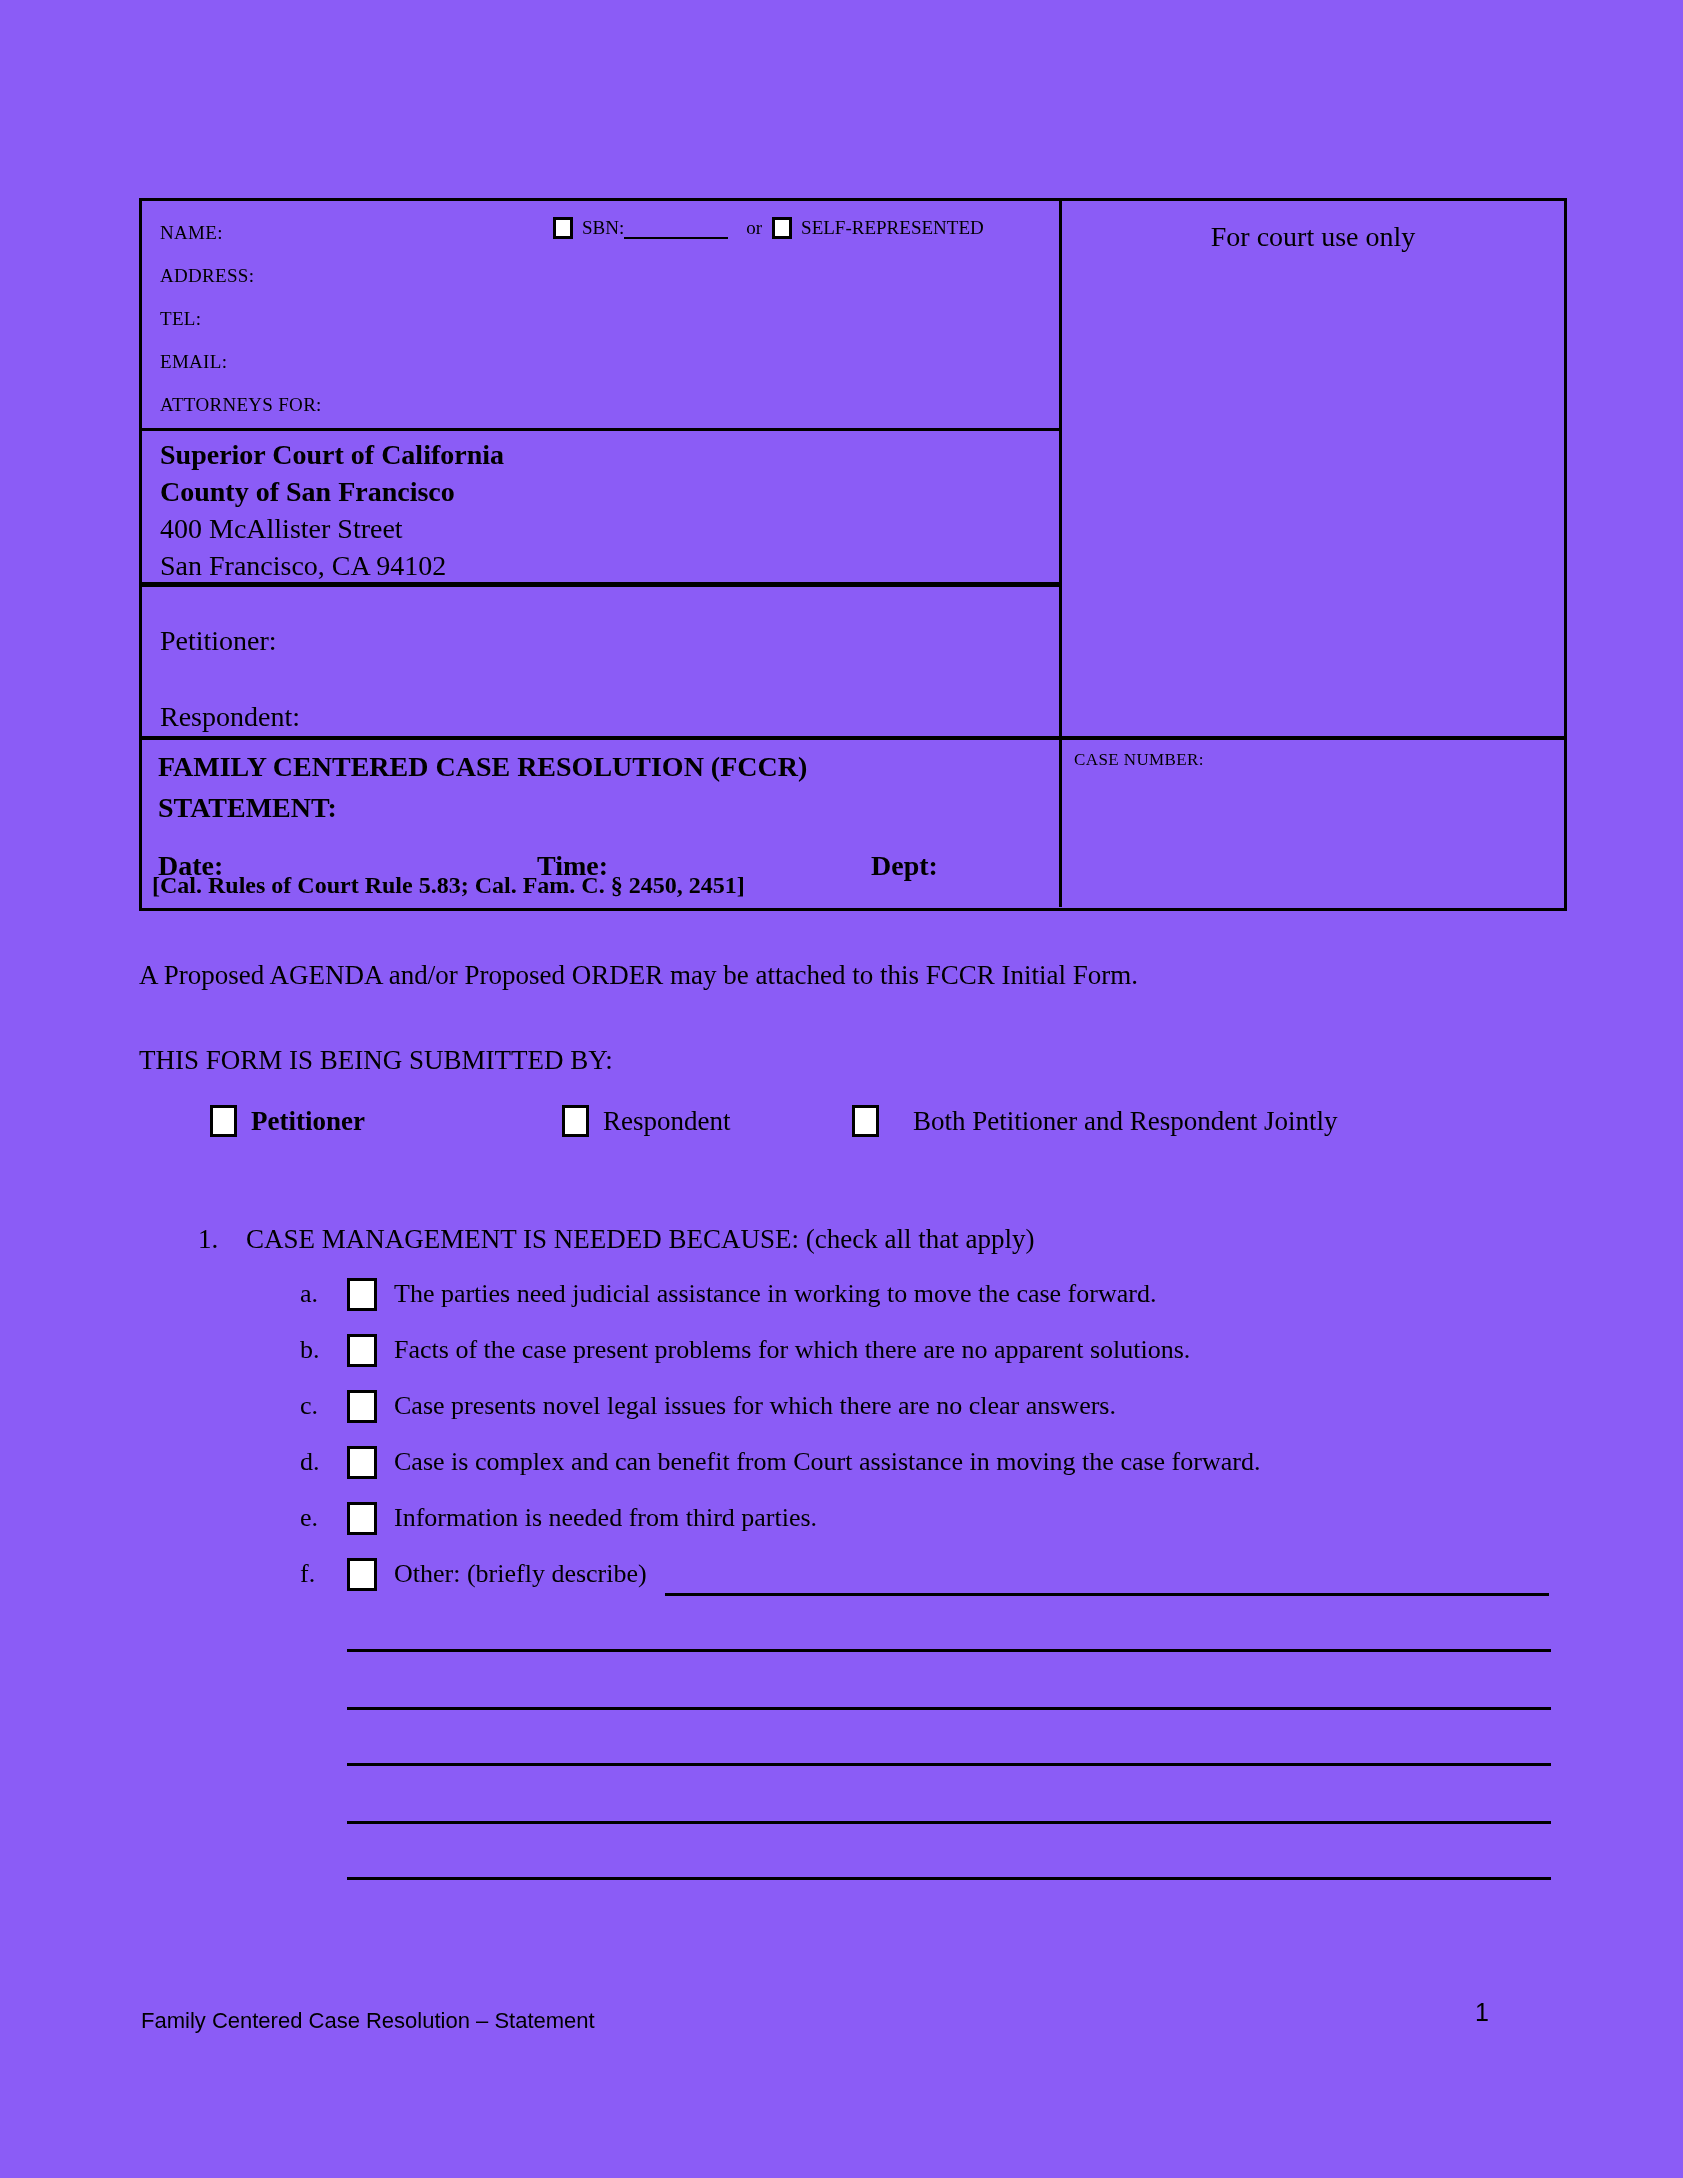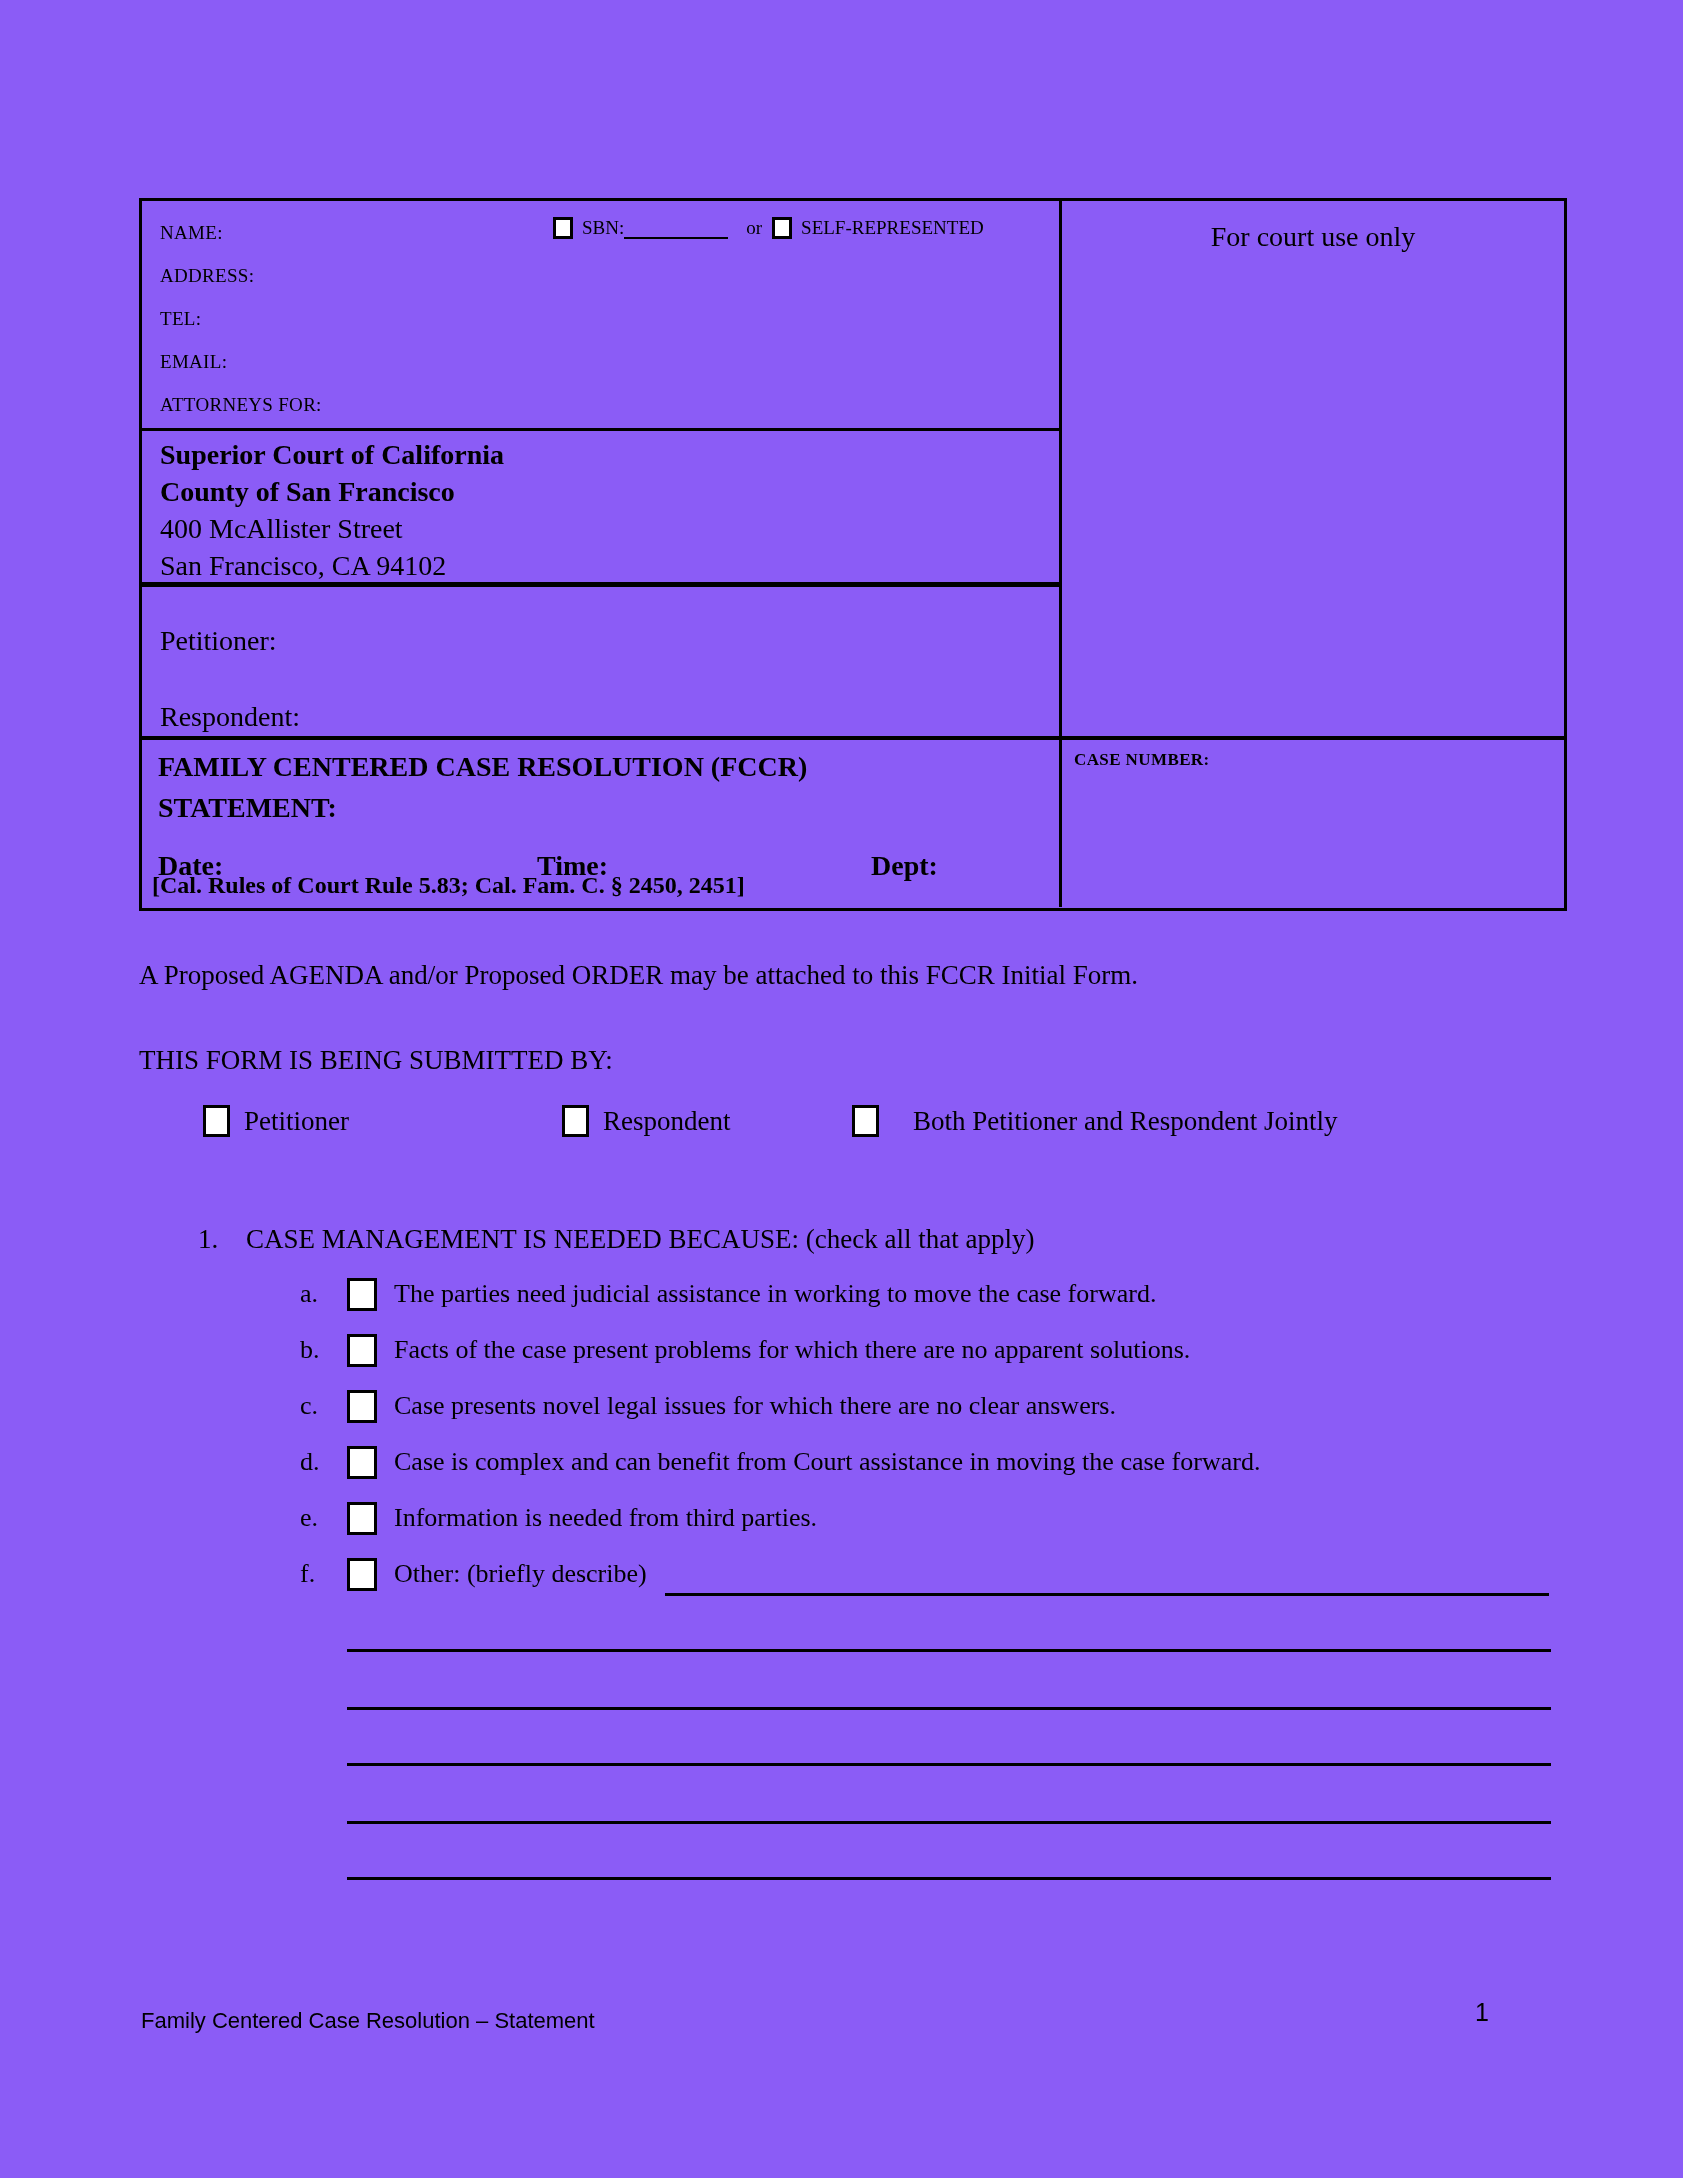--- a/index.html
+++ b/index.html
@@ -16,21 +16,21 @@
     box-sizing:border-box; border:3px solid #000;
     display:grid; grid-template-columns:920px 502px;
     grid-template-rows:230px 156px 153px 167px;
   }
   .cell { box-sizing:border-box; position:relative; }
   .c-attorney { grid-column:1; grid-row:1; border-right:3px solid #000; border-bottom:3px solid #000; padding:10px 0 0 18px; }
   .c-court    { grid-column:1; grid-row:2; border-right:3px solid #000; border-bottom:5px solid #000; padding:5px 0 0 18px; font-size:28px; line-height:37px; }
   .c-parties  { grid-column:1; grid-row:3; border-right:3px solid #000; border-bottom:4px solid #000; padding:38px 0 8px 18px; font-size:28px; }
   .c-title    { grid-column:1; grid-row:4; border-right:3px solid #000; padding:6px 0 0 16px; font-weight:bold; font-size:28px; line-height:41px; }
   .c-courtuse { grid-column:2; grid-row:1 / span 3; border-bottom:4px solid #000; text-align:center; padding-top:20px; font-size:28px; }
-  .c-casenum  { grid-column:2; grid-row:4; padding:10px 16px 0 12px; font-size:17px; letter-spacing:0.4px;font-weight:bold; }
+  .c-casenum  { grid-column:2; grid-row:4; padding:10px 16px 0 12px; font-size:17px; letter-spacing:0.4px; }
 
   .lbl-line { height:43px; display:flex; align-items:center; font-size:19px; letter-spacing:0.3px; }
 
   .sbn-group { position:absolute; left:411px; top:16px; display:flex; align-items:center; font-size:19px; }
   .cb { display:inline-block; box-sizing:border-box; border:3px solid #000; background:#fff; }
   .cb-small { width:20px; height:22px; margin-right:9px; }
   .sbn-blank { display:inline-block; width:104px; height:20px; border-bottom:2px solid #000; }
   .or-word { margin:0 10px 0 18px; }
 
   .bold { font-weight:bold; }
@@ -41,21 +41,21 @@
   .date-row .w1 { display:inline-block; width:372px; }
   .date-row .w2 { display:inline-block; width:327px; }
   .citation { position:absolute; left:10px; bottom:1px; font-weight:bold; font-size:24px; white-space:nowrap; }
 
   
   .agenda-note { position:absolute; left:139px; top:960px; font-size:27px; }
   .submitted-heading { position:absolute; left:139px; top:1045px; font-size:27px; }
 
   .opt-group { position:absolute; top:1101px; display:flex; align-items:center; height:40px; font-size:27px; }
   .cb-med { width:27px; height:32px; margin-right:14px; flex:none; }
-  .og1 { left:203px; } .og2 { left:562px; } .og3 { left:852px;gap:20px; }
+  .og1 { left:210px;font-weight:bold; } .og2 { left:562px; } .og3 { left:852px;gap:20px; }
 
   .sec1-heading { position:absolute; left:198px; top:1224px; display:flex; font-size:27px; }
   .sec1-heading .num { display:inline-block; width:48px; }
 
   .items { position:absolute; left:300px; top:1266px; width:1249px; }
   .item-row { display:flex; align-items:center; height:56px; font-size:26px; }
   .item-letter { display:inline-block; width:47px; flex:none; }
   .cb-item { width:30px; height:33px; margin-right:17px; flex:none; }
   .fill-line { flex:1; border-bottom:3px solid #000; height:36px; margin-left:18px; align-self:flex-end; margin-bottom:6px; }
 

